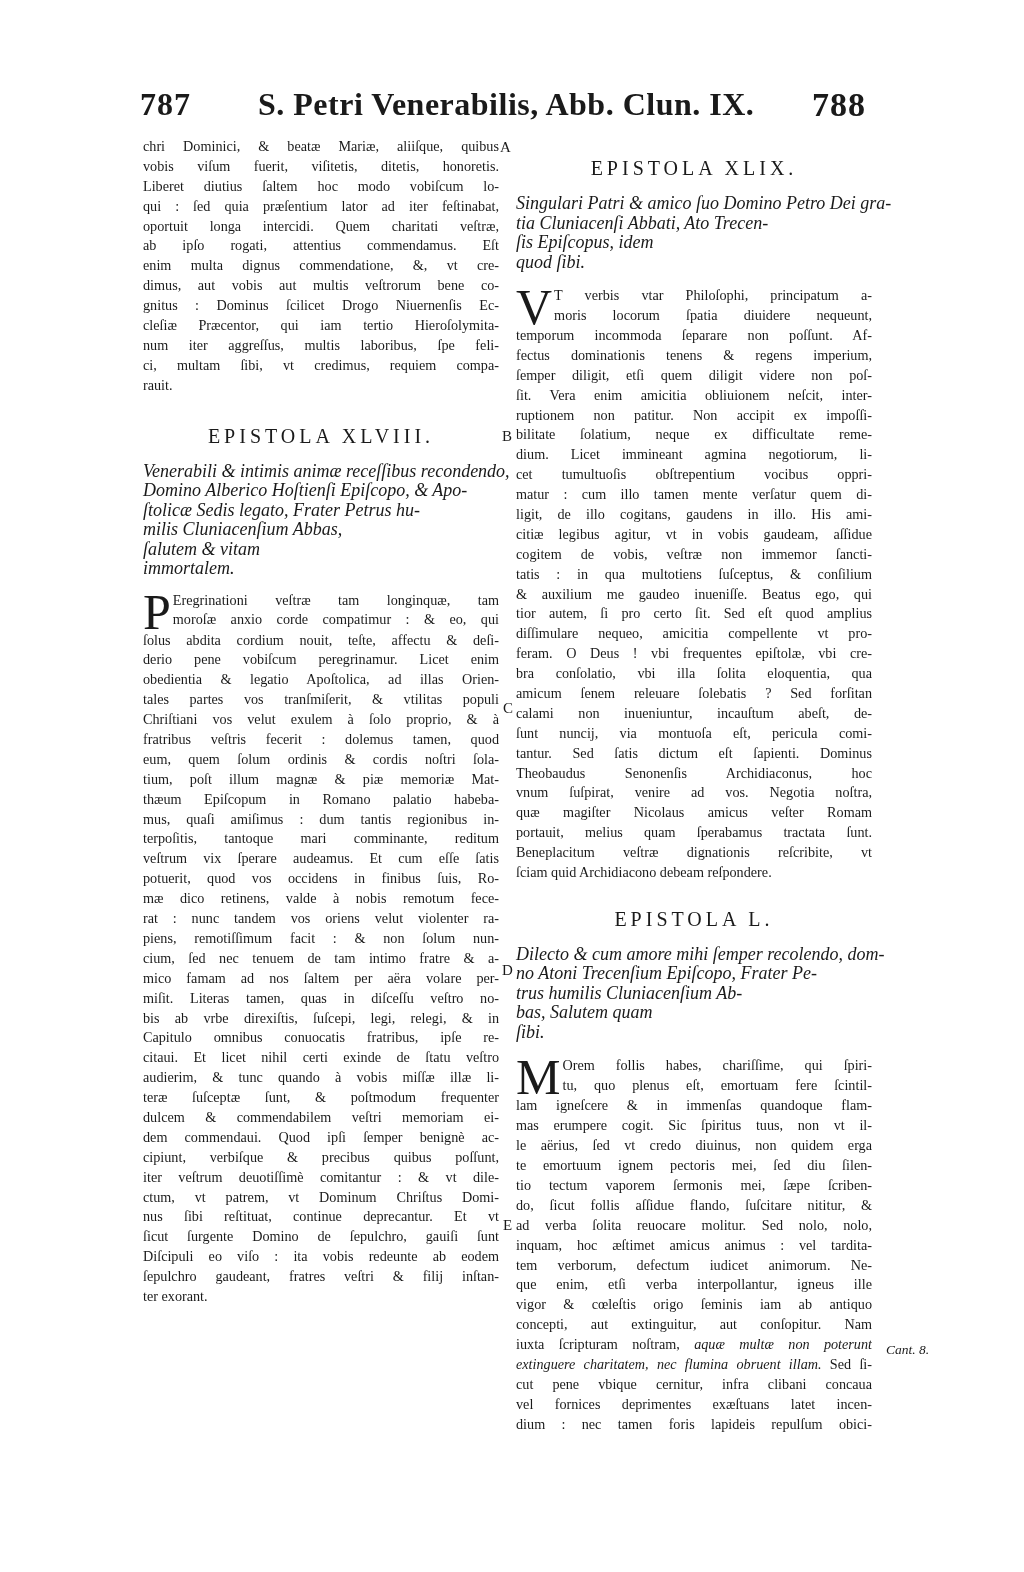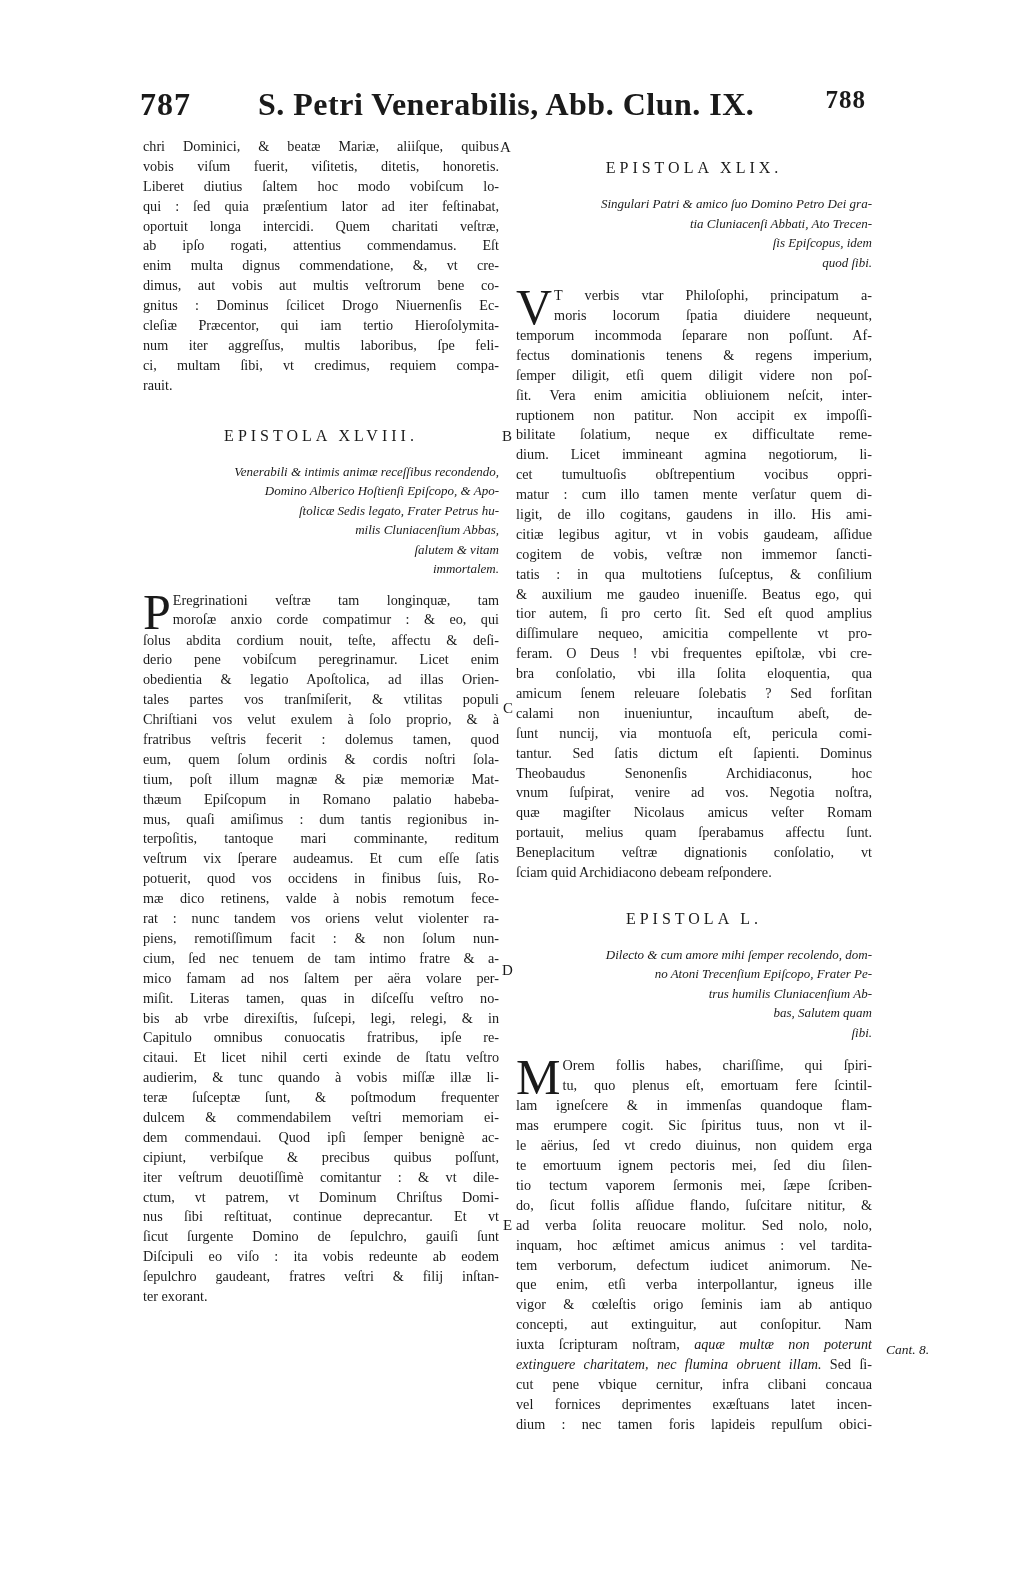--- a/index.html
+++ b/index.html
@@ -2,29 +2,29 @@
 <html><head>
 <meta charset="utf-8">
 <style>
   html, body { margin: 0; padding: 0; background: #ffffff; }
   body {
     width: 1024px; height: 1572px; position: relative; overflow: hidden;
     font-family: "Liberation Serif", "DejaVu Serif", serif; color: #1a1a1a;
   }
   .header { position: absolute; top: 86px; left: 140px; width: 726px; height: 40px; font-weight: bold; }
   .pg-left { position: absolute; left: 0; top: 0; font-size: 32px; letter-spacing: 1px; }
-  .pg-right { position: absolute; right: 0; top: 0; font-size: 25px; letter-spacing: 1px; }
+  .pg-right { position: absolute; right: 0; top: 0; font-size: 34px; letter-spacing: 1px; }
   .running-title { position: absolute; left: 118px; top: 0; font-size: 32px; letter-spacing: 0.5px; text-align: right; }
   .col { position: absolute; width: 356px; font-size: 14.2px; line-height: 19.9px; text-align: justify; }
   .col-left { left: 143px; top: 137px; }
   .col-right { left: 516px; top: 136px; }
   .line { display: block; height: 19.9px; white-space: nowrap; text-align: justify; text-align-last: justify; overflow: hidden; }
   .line.last { text-align-last: left; }
-  .epi-title { text-align: center; font-size: 16px; letter-spacing: 4px; height: 24px; line-height: 24px; }
-  .salut { font-style: italic; text-align: right; font-size: 13px; line-height: 19.5px; }
+  .epi-title { text-align: center; font-size: 20px; letter-spacing: 4px; height: 24px; line-height: 24px; }
+  .salut { font-style: italic; text-align: left; font-size: 18px; line-height: 19.5px; }
   .salut .sline { display: block; white-space: nowrap; }
   .dropcap { float: left; font-size: 50px; line-height: 38px; height: 38px; margin: 2px 2px 0 0; }
   .para { overflow: hidden; }
   .margin-letter { position: absolute; font-size: 15px; }
   .margin-note { position: absolute; font-size: 13.5px; font-style: italic; }
   .it { font-style: italic; }
 </style>
 </head>
 <body>
 
@@ -145,22 +145,22 @@
       <span class="line">diſſimulare nequeo, amicitia compellente vt pro-</span>
       <span class="line">feram. O Deus ! vbi frequentes epiſtolæ, vbi cre-</span>
       <span class="line">bra conſolatio, vbi illa ſolita eloquentia, qua</span>
       <span class="line">amicum ſenem releuare ſolebatis ? Sed forſitan</span>
       <span class="line">calami non inueniuntur, incauſtum abeſt, de-</span>
       <span class="line">ſunt nuncij, via montuoſa eſt, pericula comi-</span>
       <span class="line">tantur. Sed ſatis dictum eſt ſapienti. Dominus</span>
       <span class="line">Theobaudus Senonenſis Archidiaconus, hoc</span>
       <span class="line">vnum ſuſpirat, venire ad vos. Negotia noſtra,</span>
       <span class="line">quæ magiſter Nicolaus amicus veſter Romam</span>
-      <span class="line">portauit, melius quam ſperabamus affectu ſunt.</span>
-      <span class="line">Beneplacitum veſtræ dignationis conſolatio, vt</span>
+      <span class="line">portauit, melius quam ſperabamus tractata ſunt.</span>
+      <span class="line">Beneplacitum veſtræ dignationis reſcribite, vt</span>
       <span class="line last">ſciam quid Archidiacono debeam reſpondere.</span>
     </div>
 
   <div style="height:24px"></div>
   <div class="epi-title">EPISTOLA L.</div>
   <div style="height:14px"></div>
   <div class="salut" id="salut-50">
       <span class="sline">Dilecto &amp; cum amore mihi ſemper recolendo, dom-</span>
       <span class="sline">no Atoni Trecenſium Epiſcopo, Frater Pe-</span>
       <span class="sline">trus humilis Cluniacenſium Ab-</span>

